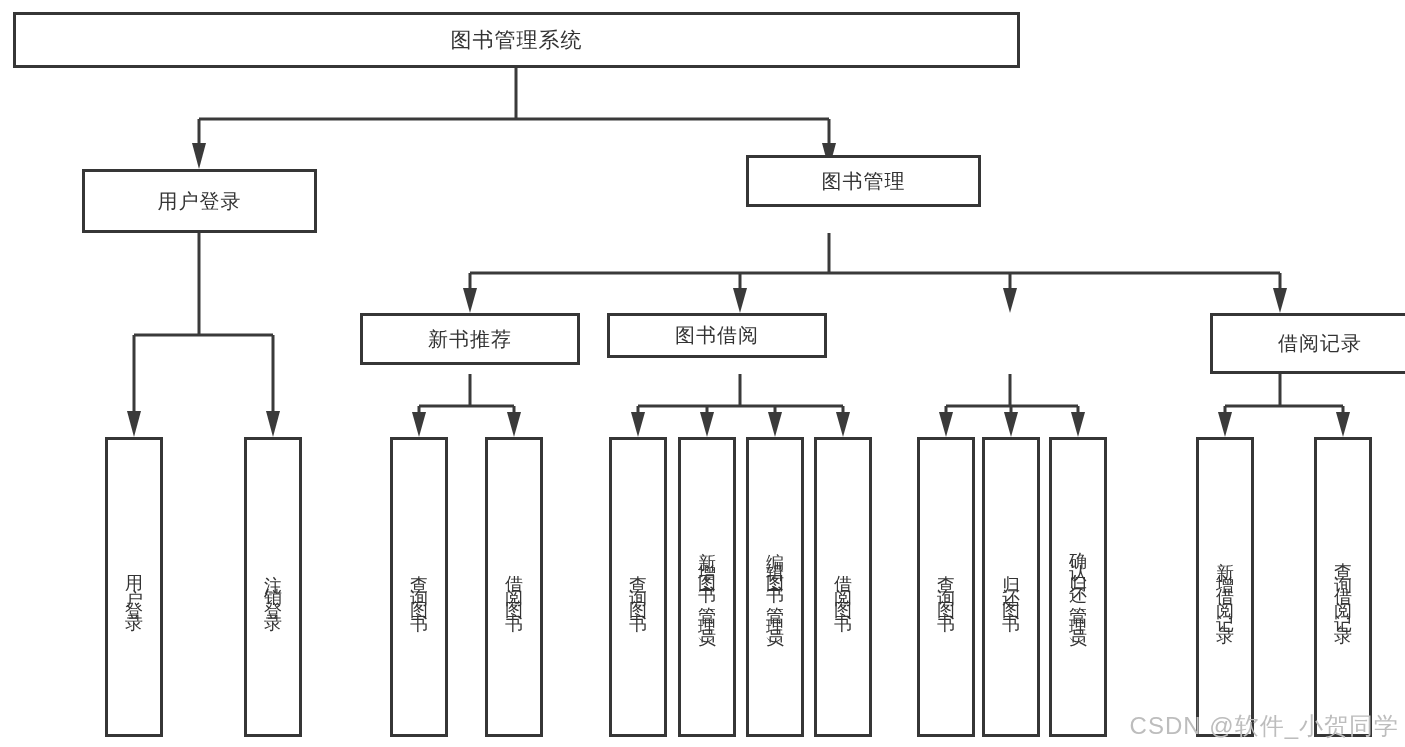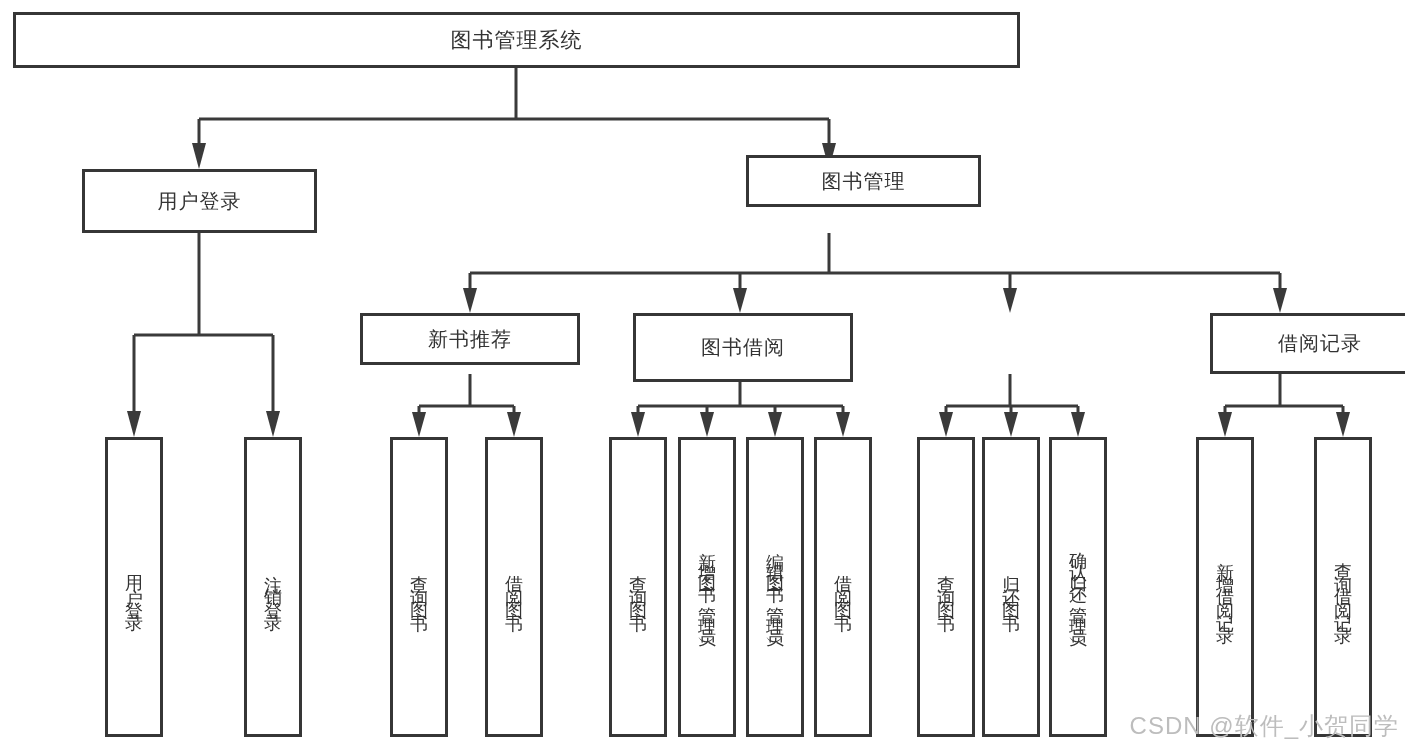--- a/index.html
+++ b/index.html
@@ -92,21 +92,21 @@
   <div class="node h-node" style="left:82px;top:169px;width:235px;height:64px;">
     <span>用户登录</span>
   </div>
   <div class="node h-node" style="left:712px;top:155px;width:235px;height:52px;margin-left:34px;">
     <span>图书管理</span>
   </div>
 
   <div class="node h-node" style="left:360px;top:313px;width:220px;height:52px;">
     <span>新书推荐</span>
   </div>
-  <div class="node h-node" style="left:633px;top:313px;width:220px;height:69px;">
+  <div class="node h-node" style="left:607px;top:313px;width:220px;height:45px;">
     <span>图书借阅</span>
   </div>
   <div class="node h-node" style="left:1210px;top:313px;width:220px;height:61px;">
     <span>借阅记录</span>
   </div>
 
   <div class="node leaf-node" style="left:105px;top:437px;width:58px;height:300px;">
     <span class="v-label">用户登录</span>
   </div>
   <div class="node leaf-node" style="left:244px;top:437px;width:58px;height:300px;">

